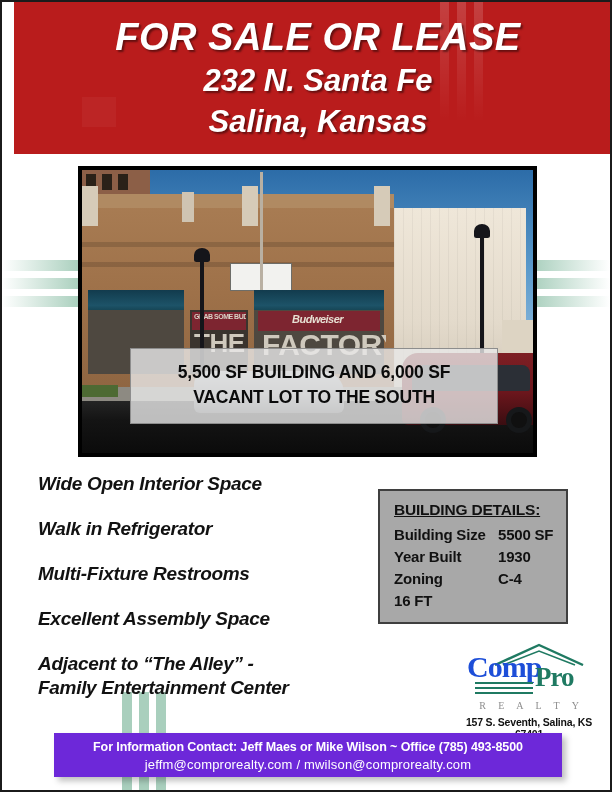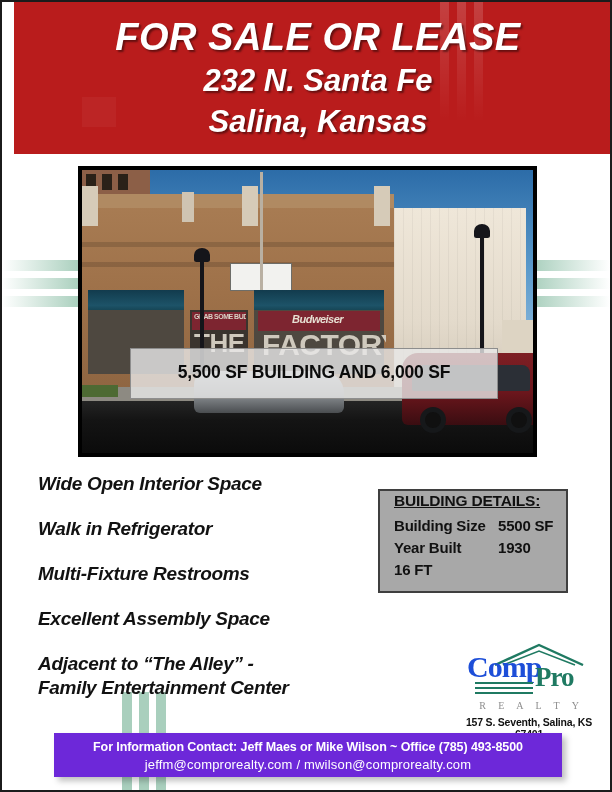--- a/index.html
+++ b/index.html
@@ -318,21 +318,21 @@
     letter-spacing: -0.3px;
   }
   .feature-item.multiline { margin-bottom: 0; }
 
   
   .details-box {
     position: absolute;
     left: 376px;
     top: 487px;
     width: 190px;
-    padding: 1px 0 10px 0;
+    padding: 10px 0 10px 0;
     background: #a8a8a8;
     border: 2px solid #3f3f3f;
     box-sizing: border-box;
     z-index: 3;
   }
   .details-title {
     font-size: 15.5px;
     font-weight: bold;
     color: #111111;
     text-decoration: underline;
@@ -546,20 +546,21 @@
 
       <div class="ph-car-silver"></div>
       <div class="ph-car-red"></div>
       <div class="ph-car-red-win"></div>
       <div class="ph-wheel" style="left:338px; bottom:20px;"></div>
       <div class="ph-wheel" style="left:424px; bottom:20px;"></div>
     </div>
 
     <div class="photo-caption">
       <div class="caption-line">5,500 SF BUILDING AND 6,000 SF</div>
+      <div class="caption-line">VACANT LOT TO THE SOUTH</div>
     </div>
   </div>
 
   <div class="features">
     <div class="feature-item">Wide Open Interior Space</div>
     <div class="feature-item">Walk in Refrigerator</div>
     <div class="feature-item">Multi-Fixture Restrooms</div>
     <div class="feature-item">Excellent Assembly Space</div>
     <div class="feature-item multiline">Adjacent to “The Alley” -</div>
     <div class="feature-item multiline">Family Entertainment Center</div>
@@ -568,20 +569,24 @@
   <div class="details-box">
     <div class="details-title">BUILDING DETAILS:</div>
 
     <div class="details-row">
       <span class="details-label">Building Size</span>
       <span class="details-value">5500 SF</span>
     </div>
     <div class="details-row">
       <span class="details-label">Year Built</span>
       <span class="details-value">1930</span>
+    </div>
+    <div class="details-row">
+      <span class="details-label">Zoning</span>
+      <span class="details-value">C-4</span>
     </div>
     <div class="details-row">
       <span class="details-value">16 FT</span>
     </div>
   </div>
 
   <div class="logo-wrap">
     <div class="logo-mark">
       <svg class="logo-roof" viewBox="0 0 92 24">
         <polyline points="2,23 46,3 90,23" fill="none" stroke="#1f7a62" stroke-width="2.4"></polyline>

